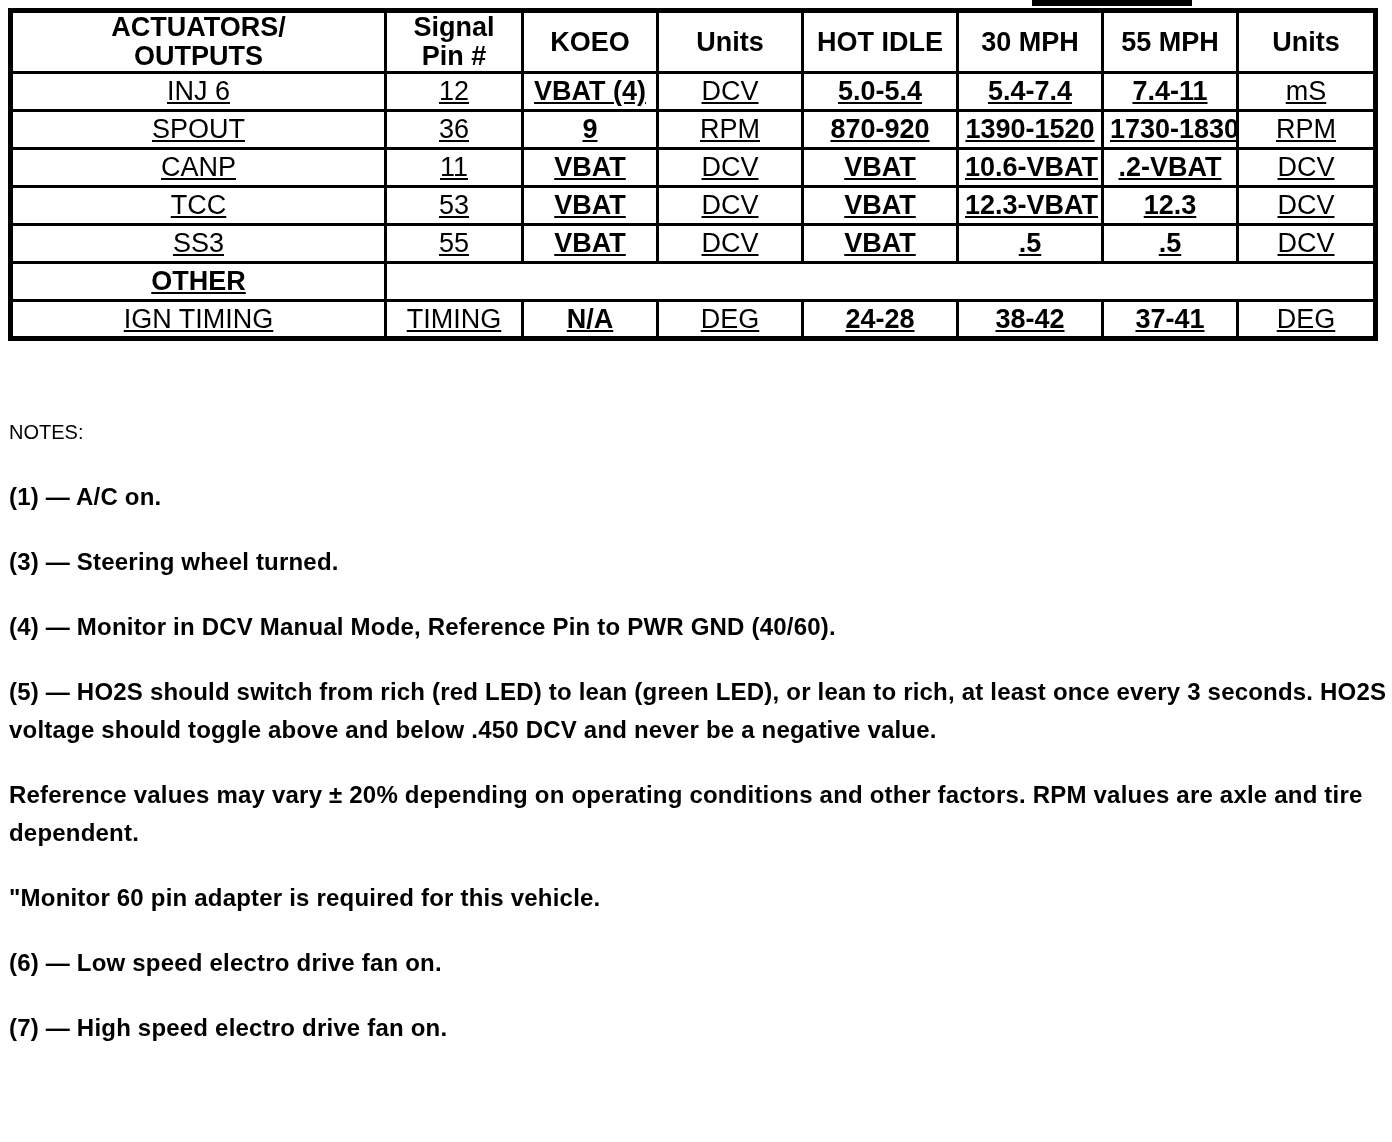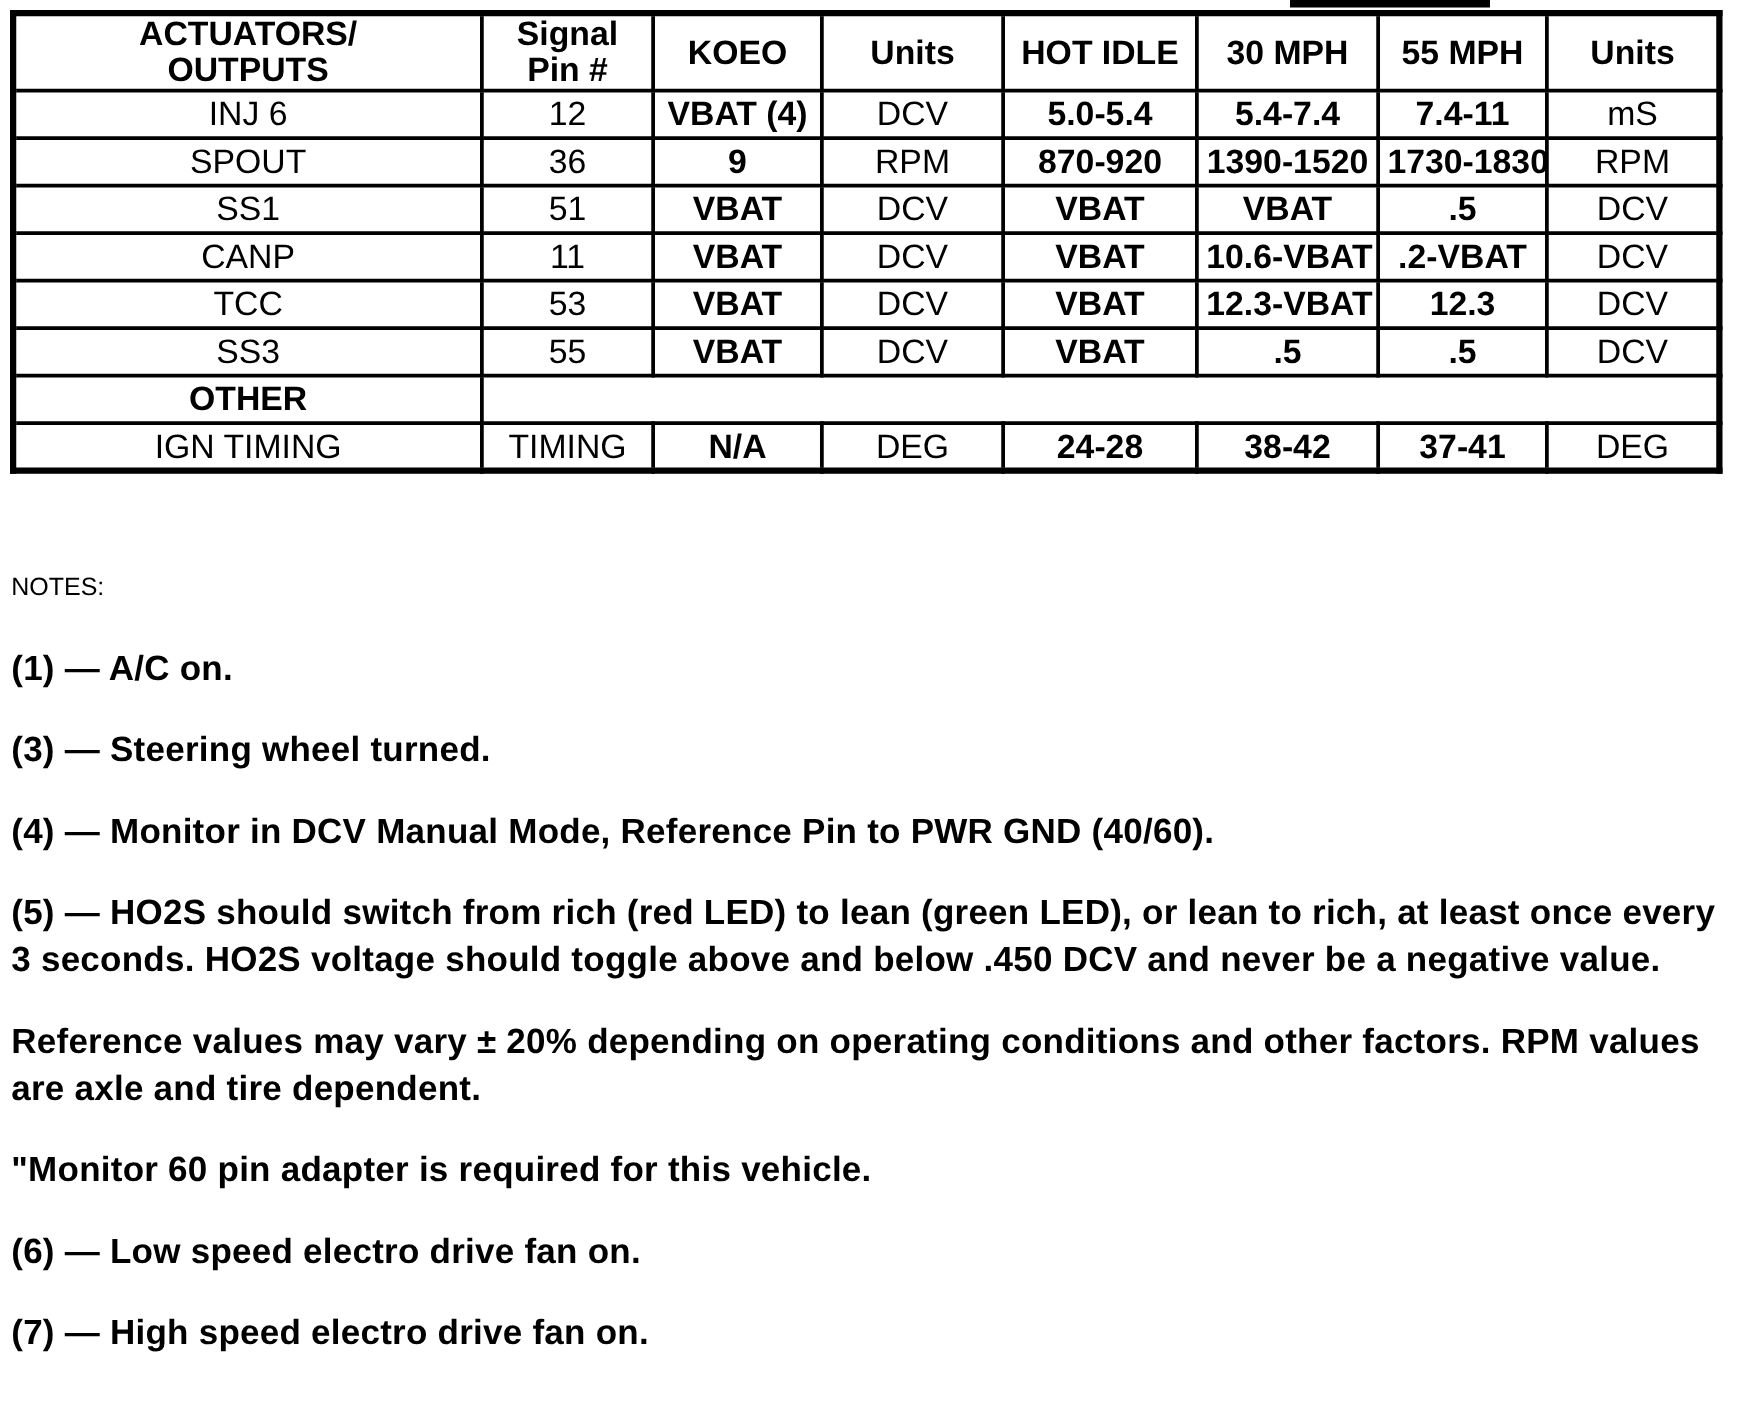--- a/index.html
+++ b/index.html
@@ -41,42 +41,42 @@
     text-align: center;
     overflow: hidden;
     white-space: nowrap;
   }
   table.spec th {
     font-weight: 700;
     white-space: pre-line;
     height: 60px;
     vertical-align: middle;
   }
-  table.spec td { height: 38px; vertical-align: middle; }
+  table.spec td { height: 38px; vertical-align: middle; text-decoration: underline; }
   td.c-name { text-align: left; padding-left: 12px; font-weight: 400; }
   td.c-pin  { font-weight: 400; }
   td.c-koeo { font-weight: 700; }
   td.c-units{ font-weight: 400; }
   td.c-val  { font-weight: 700; }
   td.c-bold { font-weight: 700; }
   td.c-empty{ font-weight: 400; }
 
   .notes {
     margin-top: 72px;
     padding-left: 1px;
     width: 1380px;
   }
   .notes-heading {
     font-size: 20px;
     font-weight: 400;
     line-height: 38px;
     margin: 0;
   }
   .note {
-    font-size: 28px;
+    font-size: 24px;
     font-weight: 700;
     line-height: 38px;
     margin: 27px 0 0 0;
     letter-spacing: 0.2px;
   }
 </style>
 </head>
 <body>
 
 <div class="page">
@@ -121,30 +121,20 @@
       </tr>
       <tr>
         <td class="c-name">SPOUT</td>
         <td class="c-pin">36</td>
         <td class="c-koeo">9</td>
         <td class="c-units">RPM</td>
         <td class="c-val">870-920</td>
         <td class="c-val">1390-1520</td>
         <td class="c-val">1730-1830</td>
         <td class="c-units">RPM</td>
-      </tr>
-      <tr>
-        <td class="c-name">SS1</td>
-        <td class="c-pin">51</td>
-        <td class="c-koeo">VBAT</td>
-        <td class="c-units">DCV</td>
-        <td class="c-val">VBAT</td>
-        <td class="c-val">VBAT</td>
-        <td class="c-val">.5</td>
-        <td class="c-units">DCV</td>
       </tr>
       <tr>
         <td class="c-name">CANP</td>
         <td class="c-pin">11</td>
         <td class="c-koeo">VBAT</td>
         <td class="c-units">DCV</td>
         <td class="c-val">VBAT</td>
         <td class="c-val">10.6-VBAT</td>
         <td class="c-val">.2-VBAT</td>
         <td class="c-units">DCV</td>

